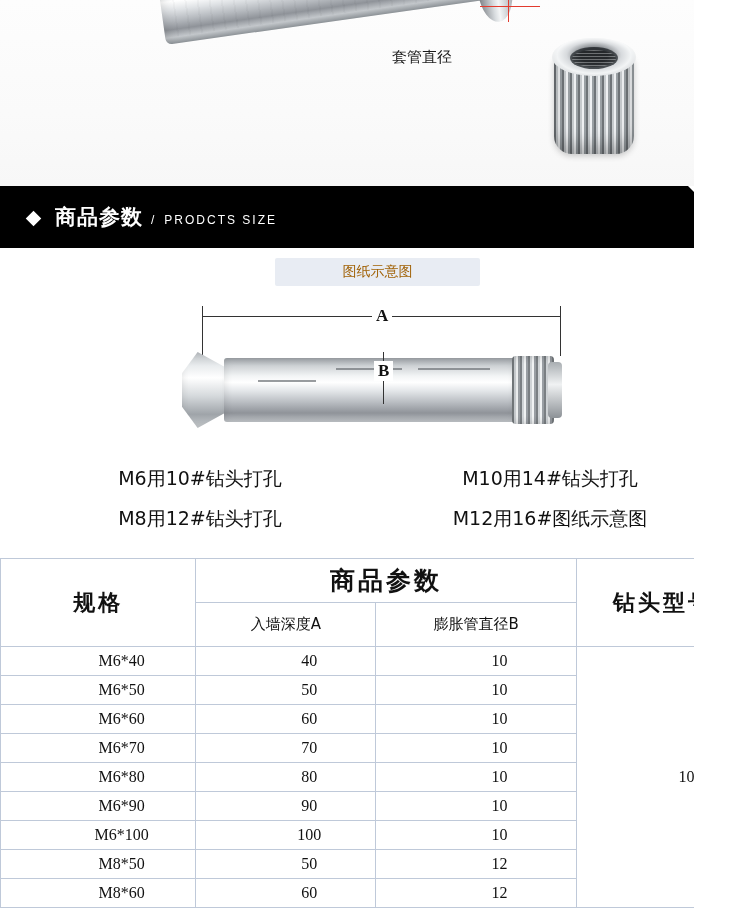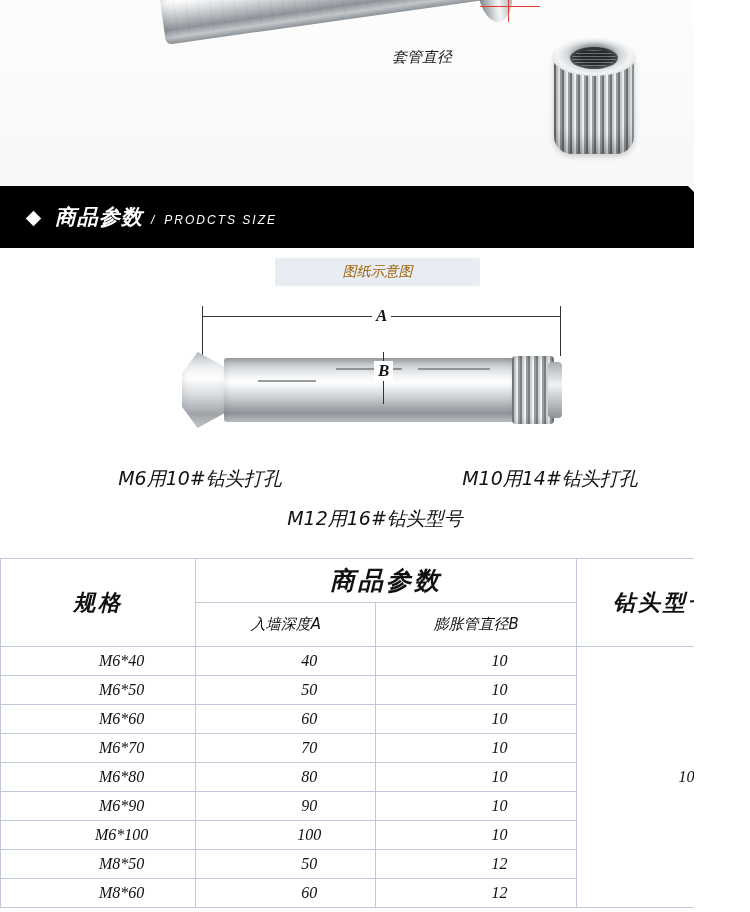--- a/index.html
+++ b/index.html
@@ -9,21 +9,20 @@
     width: 750px;
     background: #ffffff;
     font-family: "Liberation Sans", sans-serif;
   }
   #page {
     position: relative;
     width: 694px;
     height: 912px;
     overflow: hidden;
     background: #fff;
-    font-style: italic;
   }
 
   
   .photo-top {
     position: relative;
     width: 750px;
     height: 186px;
     background: linear-gradient(180deg,#fdfdfd 0%, #fafafa 60%, #f7f7f7 100%);
     overflow: hidden;
   }
@@ -362,21 +361,22 @@
       <div class="dim-tick" style="left:383px; top:46px; height:52px;"></div>
       <div class="dim-label" style="left:374px; top:55px;">B</div>
     </div>
 
     <div class="drill-notes">
       <div class="drill-row">
         <div class="drill-note">M6用10#钻头打孔</div>
         <div class="drill-note">M10用14#钻头打孔</div>
       </div>
       <div class="drill-row">
-        <div class="drill-note">M12用16#钻头型号</div>
+        <div class="drill-note">M8用12#钻头打孔</div>
+        <div class="drill-note">M12用16#图纸示意图</div>
       </div>
     </div>
   </div>
 
   <div class="tbl-wrap">
     <table class="spec">
       <colgroup>
         <col style="width:195px">
         <col style="width:180px">
         <col style="width:200px">

